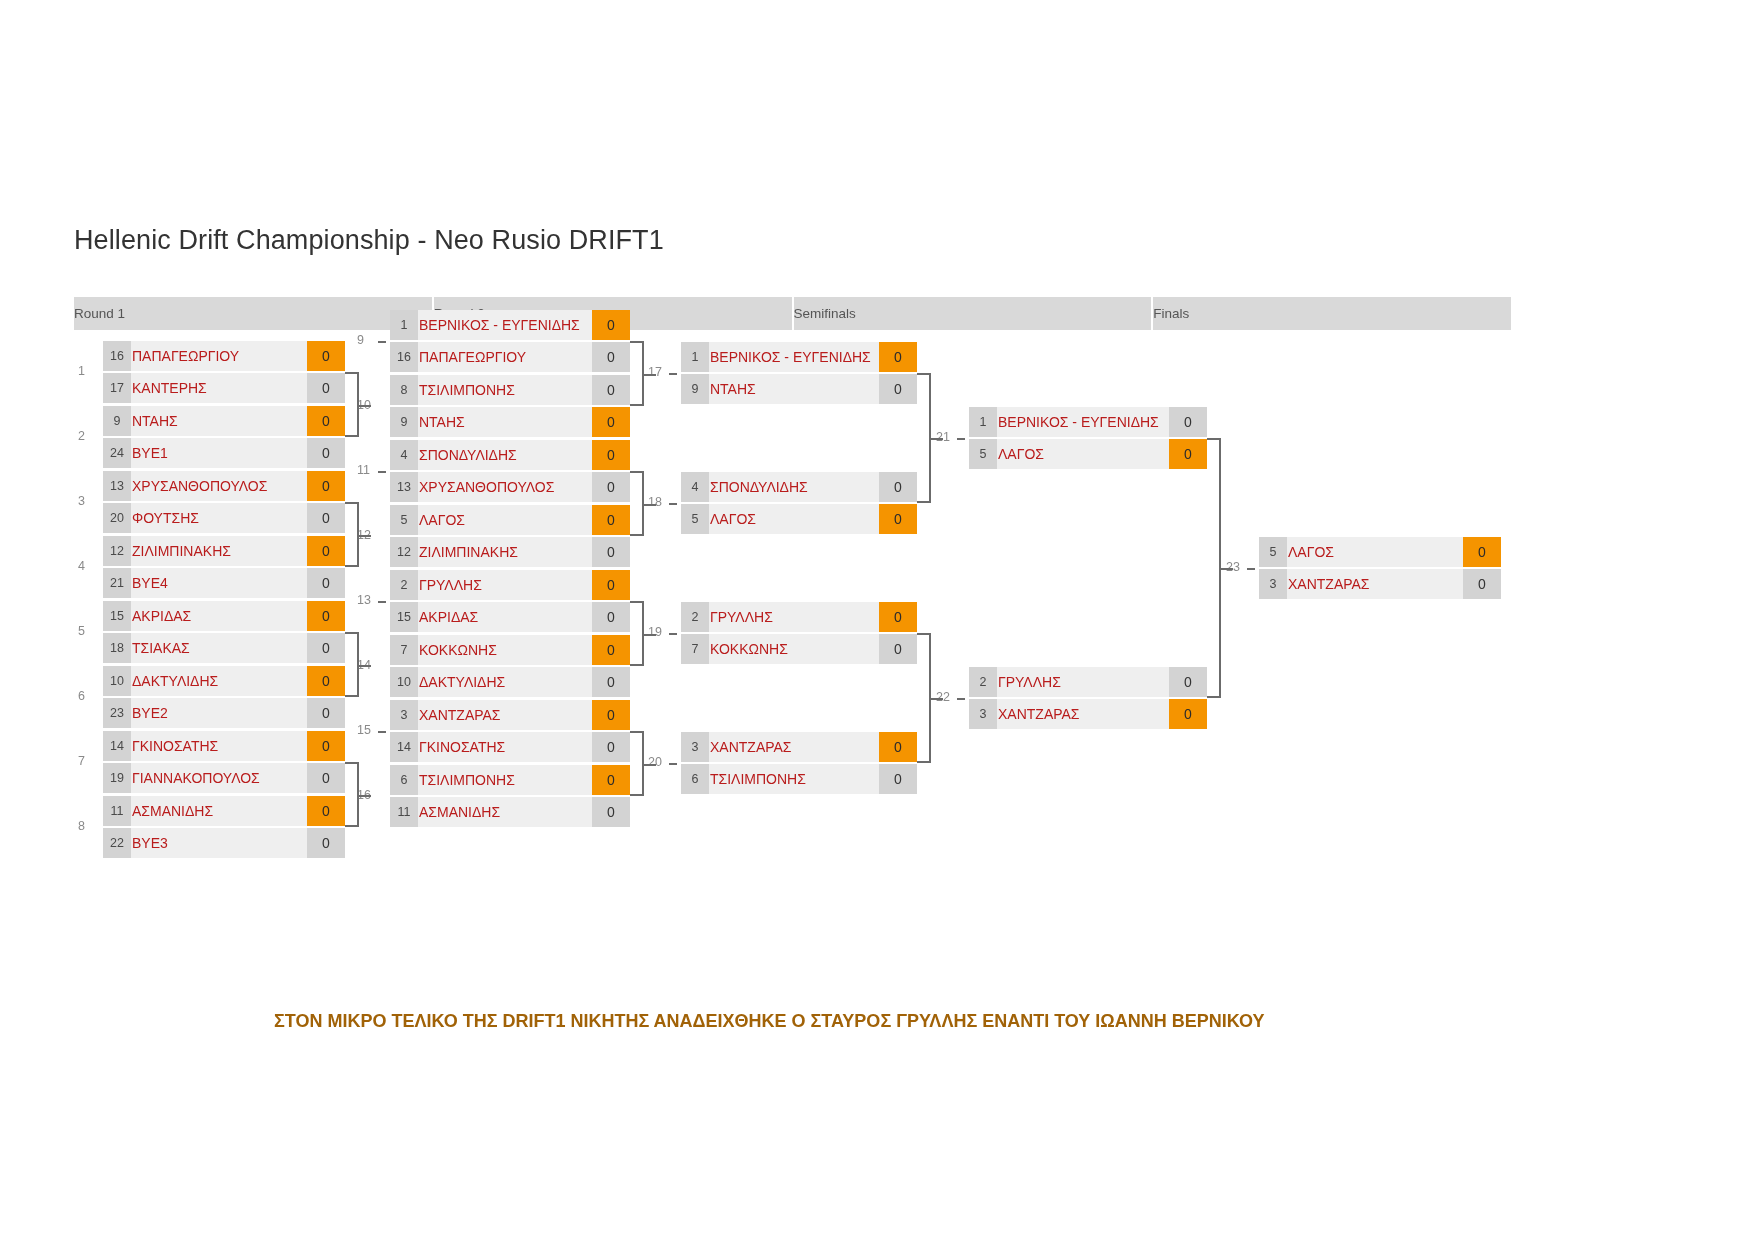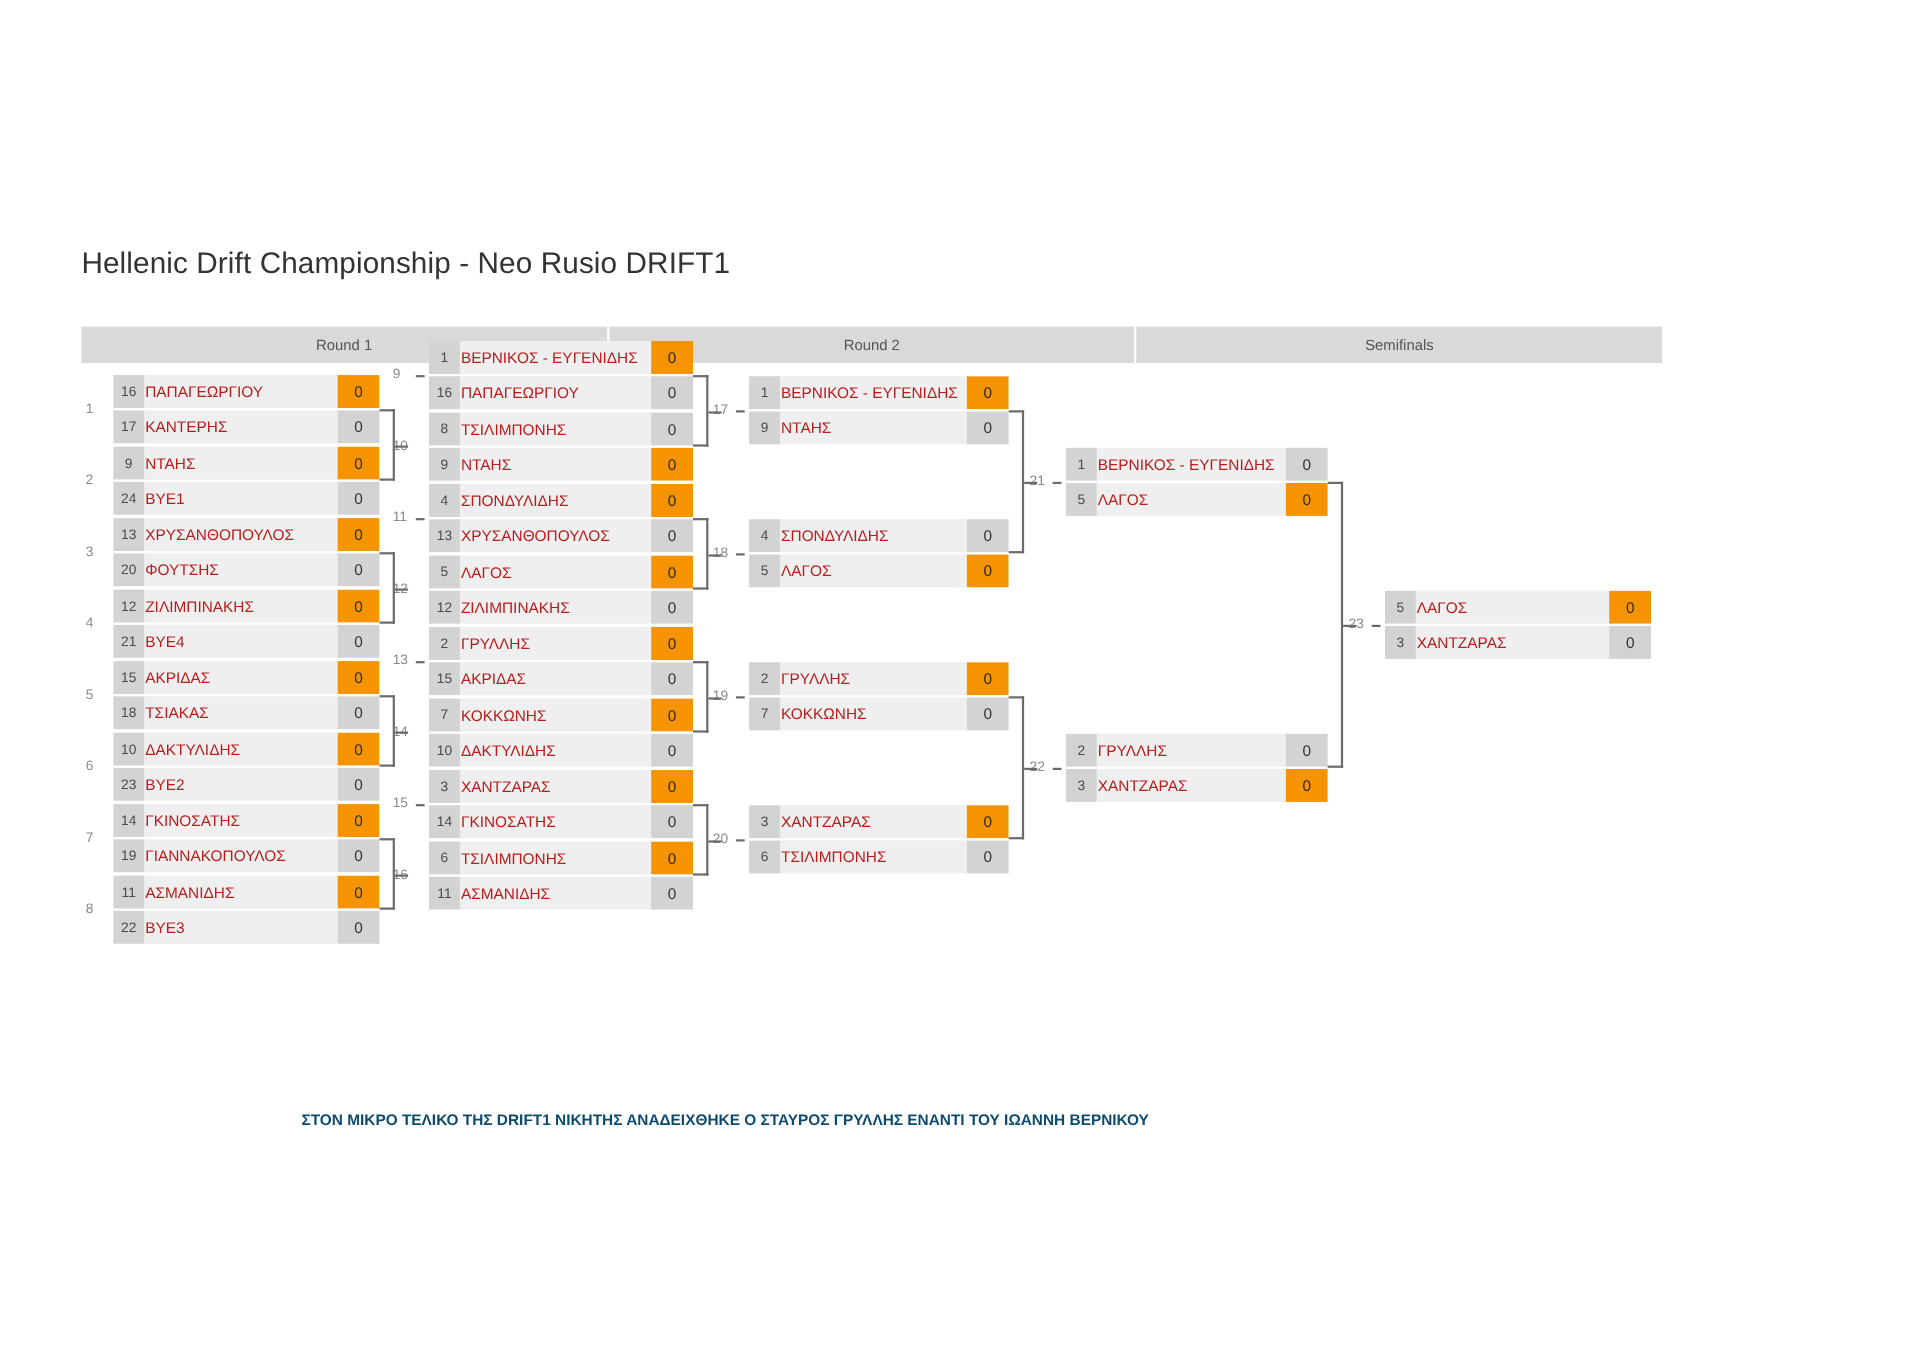--- a/index.html
+++ b/index.html
@@ -32,21 +32,21 @@
     position: absolute;
     left: 74px; top: 297px;
     width: 1437px; height: 33px;
     display: flex;
     background: #d9d9d9;
   }
   .round-header-cell {
     flex: 1 1 0;
     display: flex;
     align-items: center;
-    justify-content: center;
+    justify-content: flex-start;
     font-size: 13.5px;
     color: #555555;
     border-right: 2px solid #ffffff;
   }
   .round-header-cell:last-child { border-right: none; }
 
   
   #bracket {
     position: absolute;
     left: 0; top: 0;
@@ -126,42 +126,45 @@
     font-size: 12.5px;
     color: #8a8a8a;
     white-space: nowrap;
   }
 
   
   #caption {
     position: absolute;
     left: 274px; top: 1008px;
     width: 1180px;
-    font-size: 14px;
+    font-size: 18px;
     font-weight: bold;
-    color: #0c4a6e;
+    color: #a16207;
     line-height: 1.5;
   }
 </style>
 </head>
 <body>
 
 <div id="page">
 
   <div id="title">Hellenic Drift Championship - Neo Rusio DRIFT1</div>
 
   <div id="round-header">
     <div class="round-header-cell">
         <span>Round 1</span>
       </div>
     <div class="round-header-cell">
         <span>Round 2</span>
       </div>
     <div class="round-header-cell">
         <span>Semifinals</span>
+      </div>
+    <div class="round-header-cell">
+        <span>Finals</span>
       </div>
   </div>
 
   <div id="bracket">
       <div class="match" style="left: 103px; top: 341px; width: 242px;">
         <div class="team winner">
           <div class="seed">16</div>
           <div class="tname">ΠΑΠΑΓΕΩΡΓΙΟΥ</div>
           <div class="score">0</div>
         </div>

